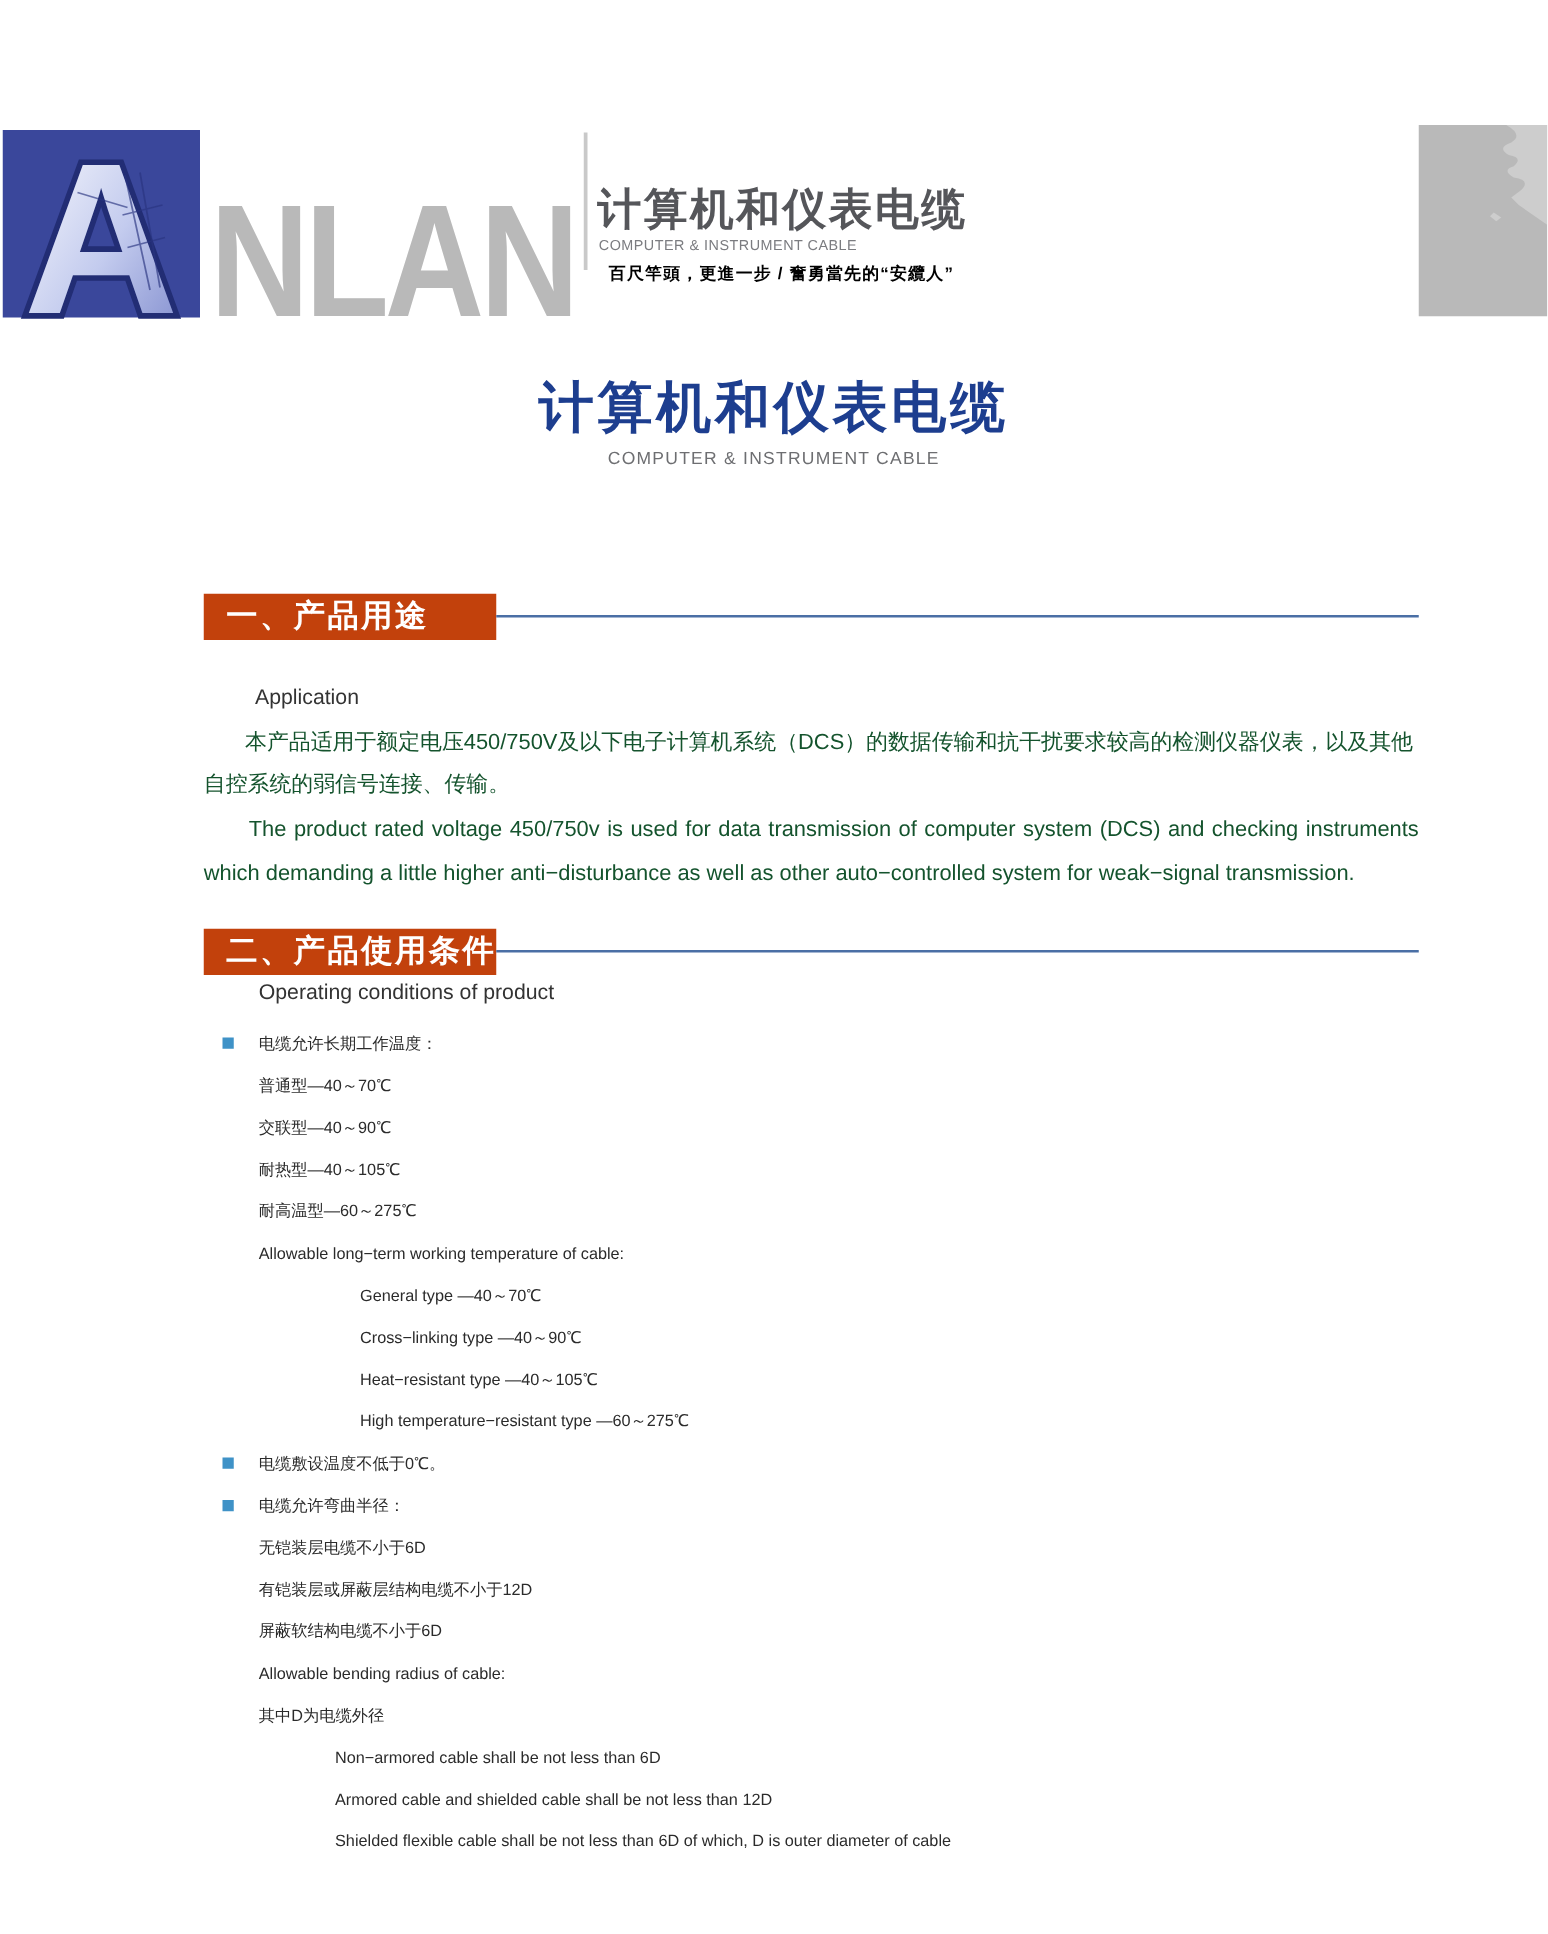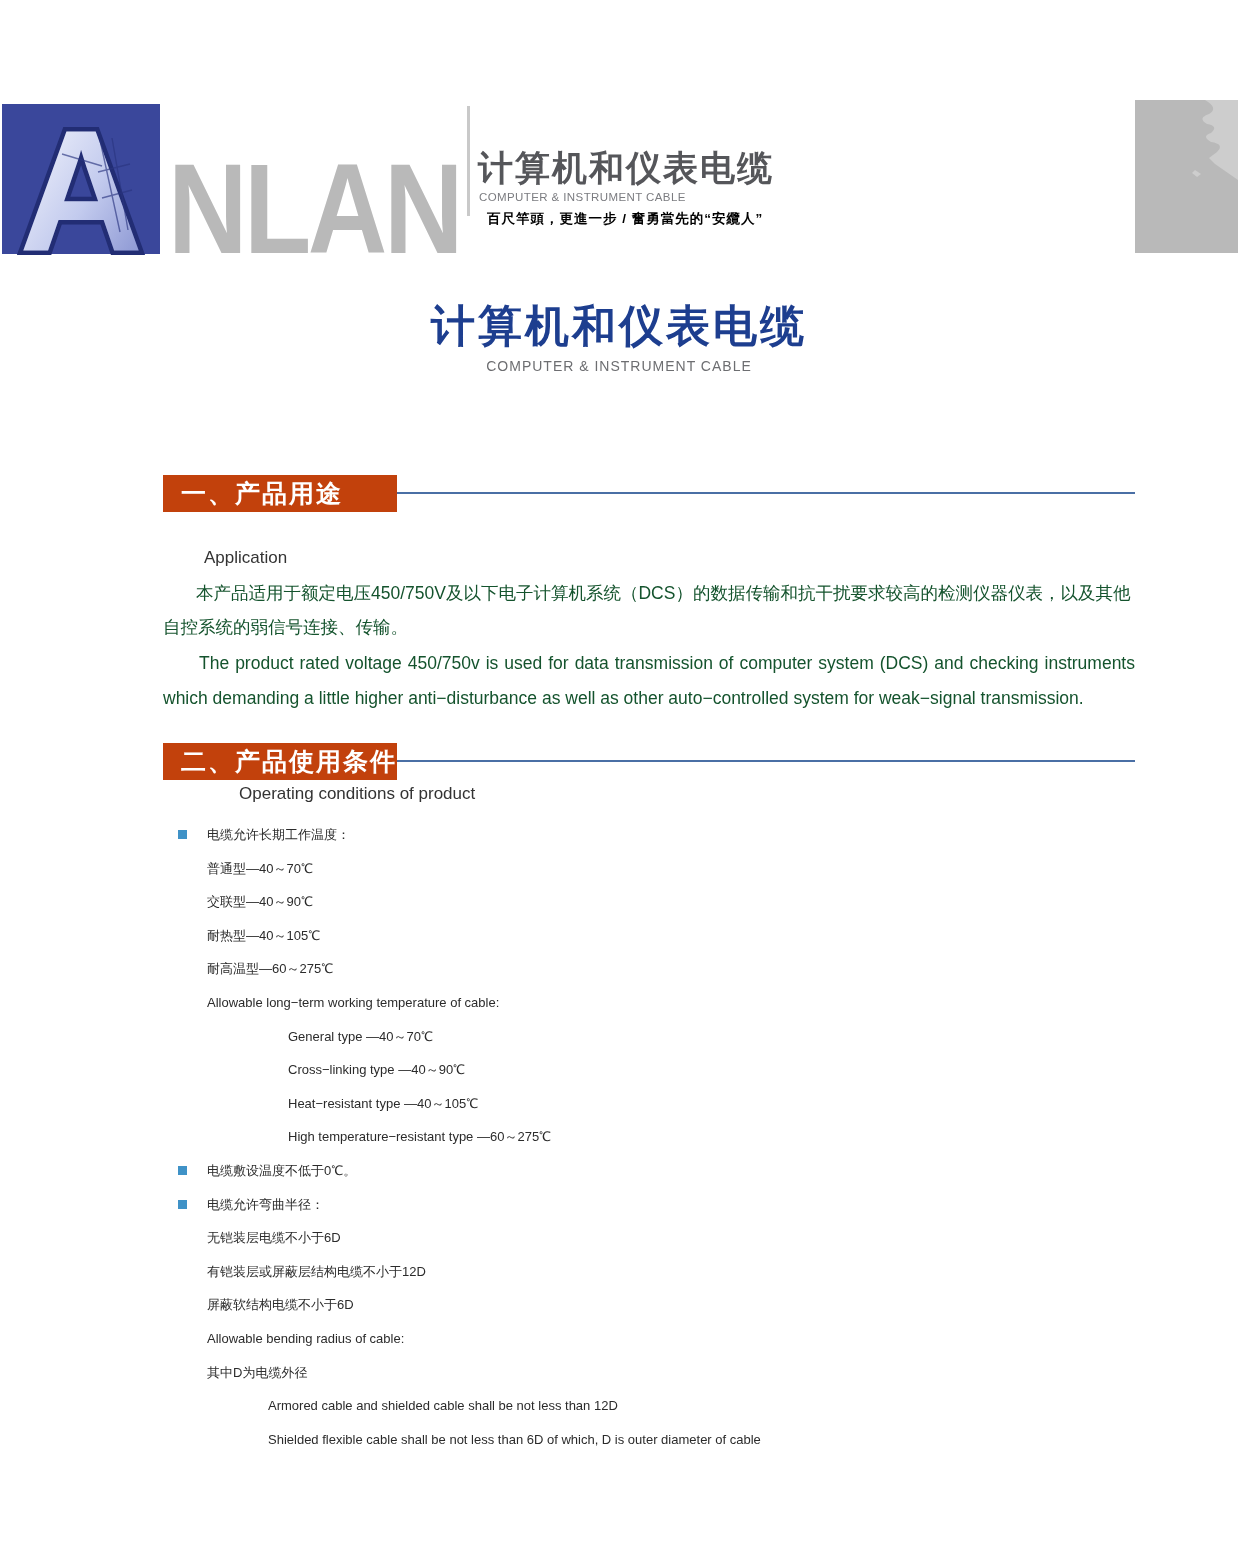--- a/index.html
+++ b/index.html
@@ -109,21 +109,21 @@
   </div>
   <div class="sec-sub" style="left:204px;top:516px;margin-top:32px;">Application</div>
 
   <p class="para cn">本产品适用于额定电压450/750V及以下电子计算机系统（DCS）的数据传输和抗干扰要求较高的检测仪器仪表，以及其他自控系统的弱信号连接、传输。</p>
   <p class="para en">The product rated voltage 450/750v is used for data transmission of computer system (DCS) and checking instruments which demanding a little higher anti−disturbance as well as other auto−controlled system for weak−signal transmission.</p>
 
   <div class="sec-bar" style="top:743px;text-align:center;">
     <div class="box">二、产品使用条件</div>
     <div class="rule"></div>
   </div>
-  <div class="sec-sub" style="left:207px;top:784px;margin-left:32px;">Operating conditions of product</div>
+  <div class="sec-sub" style="left:207px;top:784px;">Operating conditions of product</div>
 
   <ul class="cond-list">
     <li class="row bullet">
       <span class="sq"></span>
       <span>电缆允许长期工作温度：</span>
     </li>
     <li class="row">
       <span>普通型—40～70℃</span>
     </li>
     <li class="row">
@@ -167,20 +167,23 @@
     <li class="row">
       <span>屏蔽软结构电缆不小于6D</span>
     </li>
     <li class="row">
       <span>Allowable bending radius of cable:</span>
     </li>
     <li class="row">
       <span>其中D为电缆外径</span>
     </li>
     <li class="row ind2b">
+      <span>Non−armored cable shall be not less than 6D</span>
+    </li>
+    <li class="row ind2b">
       <span>Armored cable and shielded cable shall be not less than 12D</span>
     </li>
     <li class="row ind2b">
       <span>Shielded flexible cable shall be not less than 6D of which, D is outer diameter of cable</span>
     </li>
   </ul>
 
 </div>
 
 </body></html>

